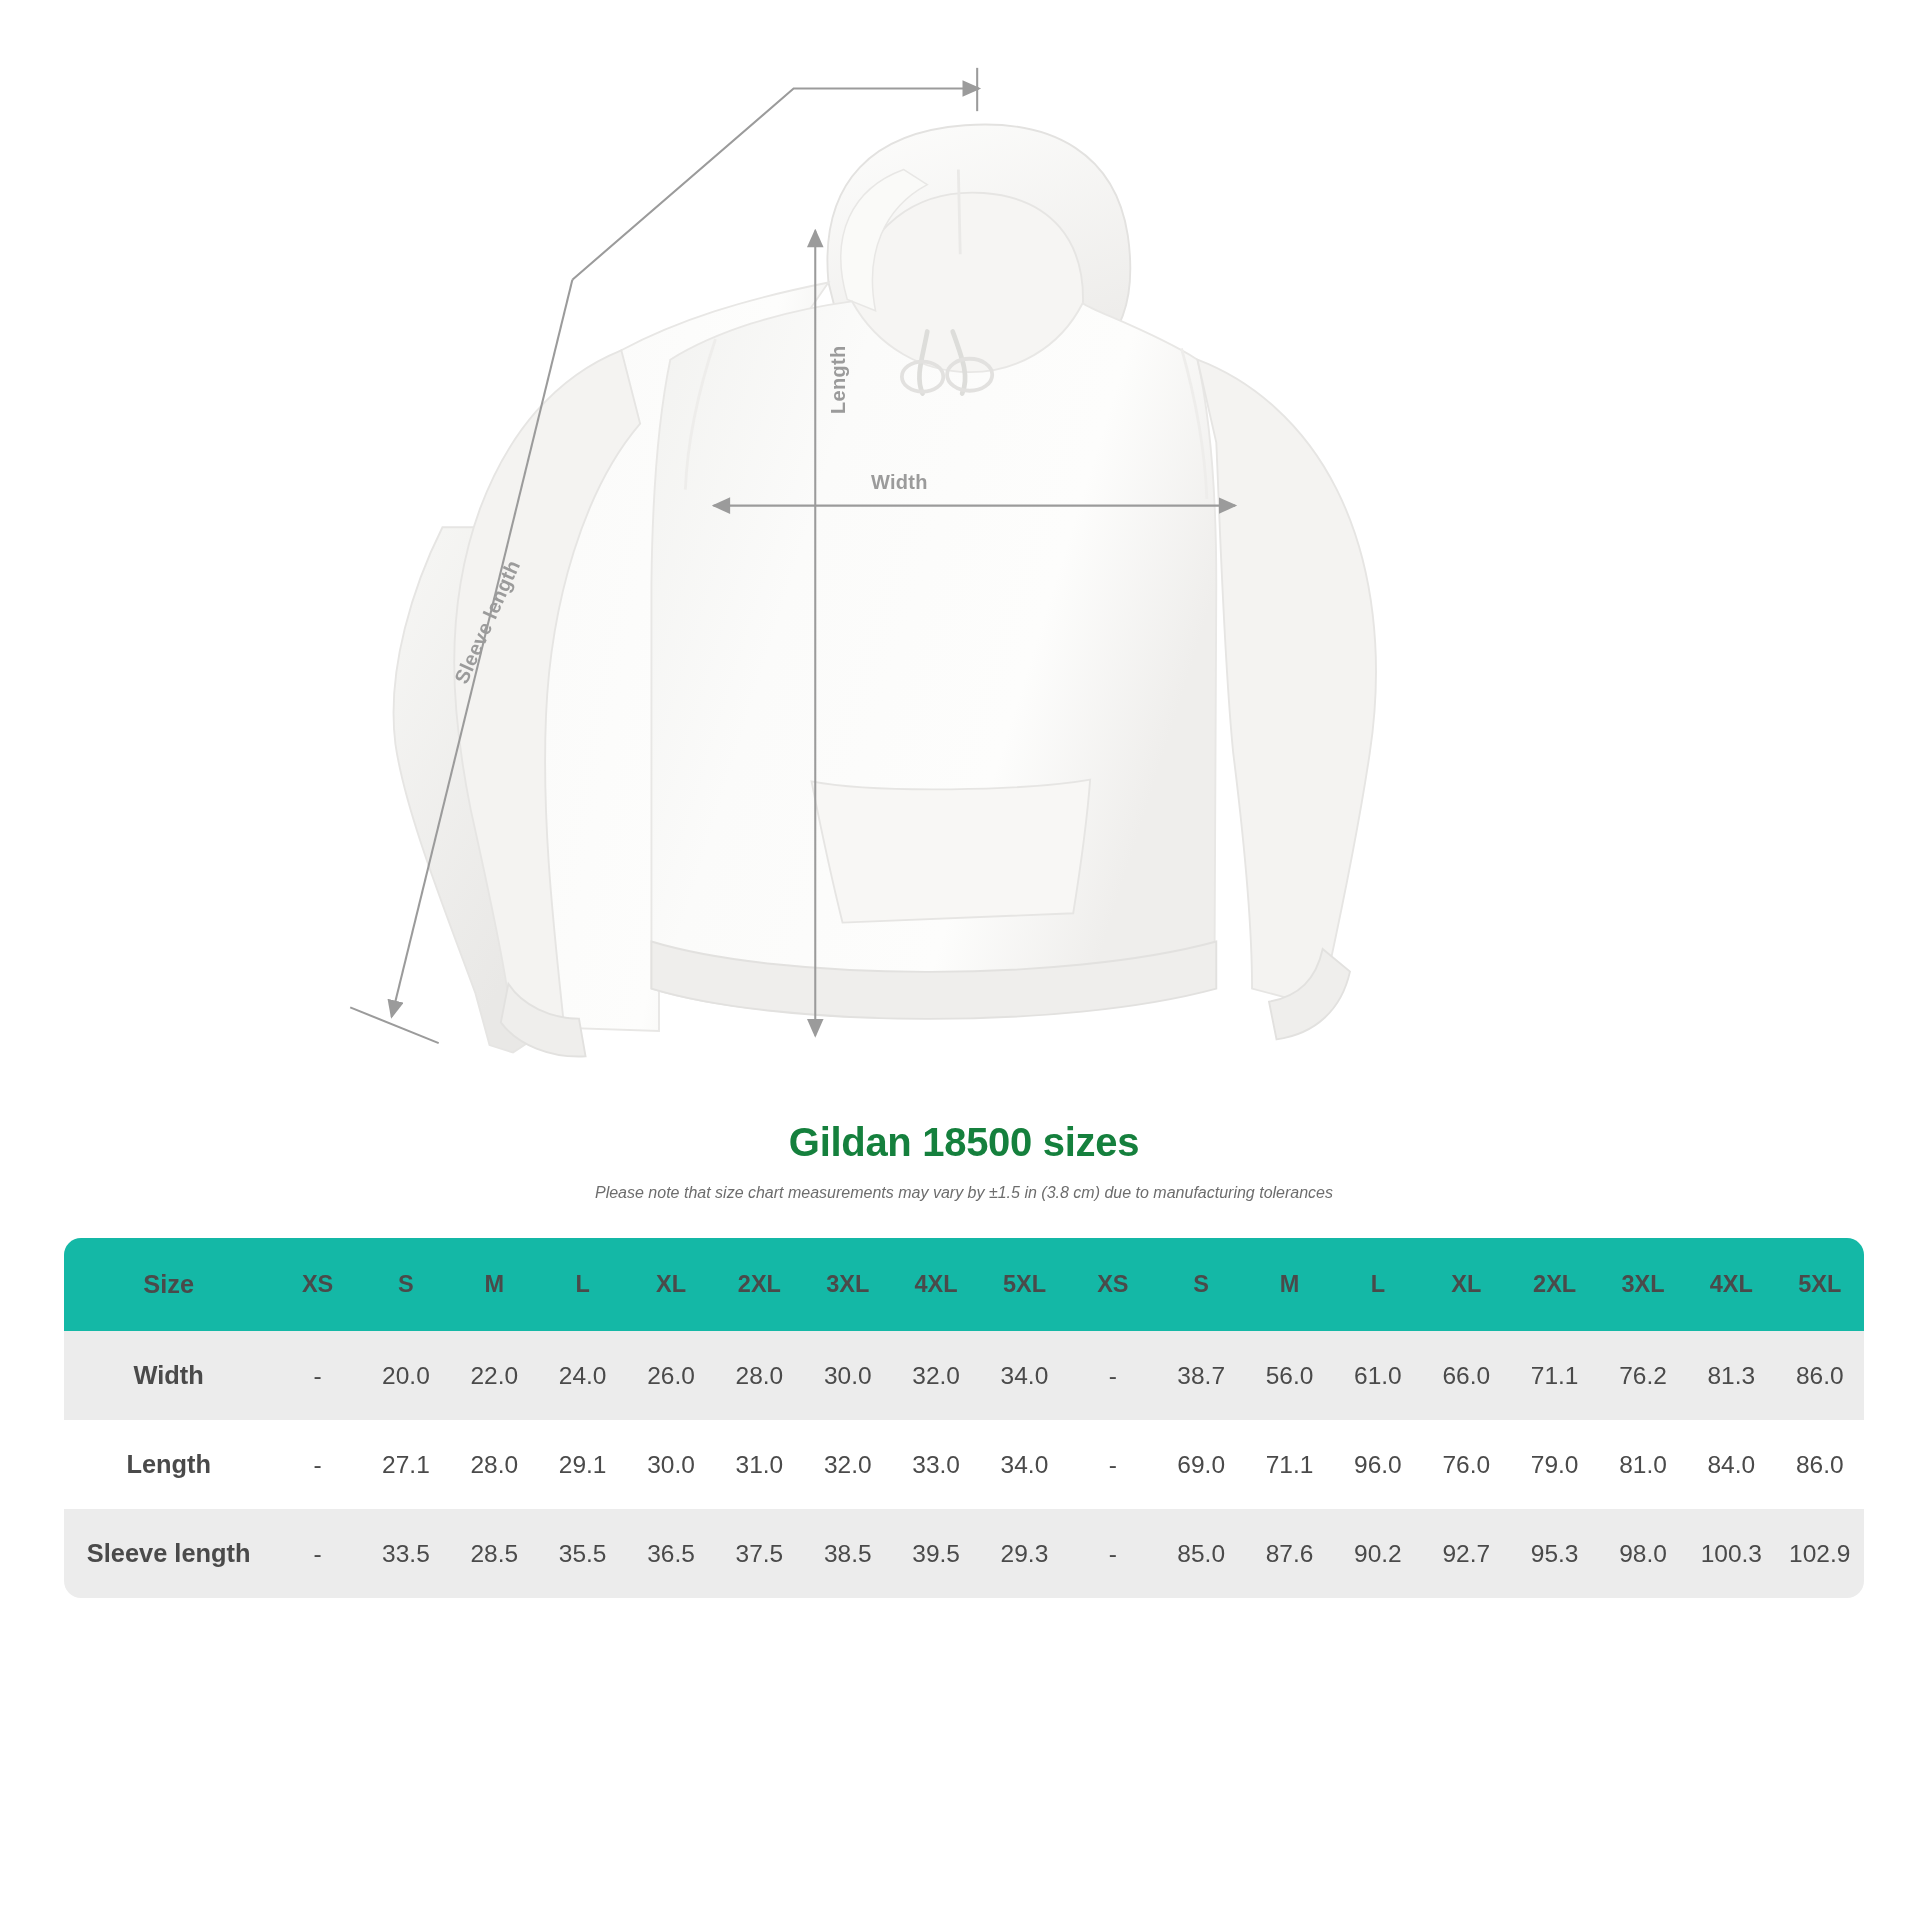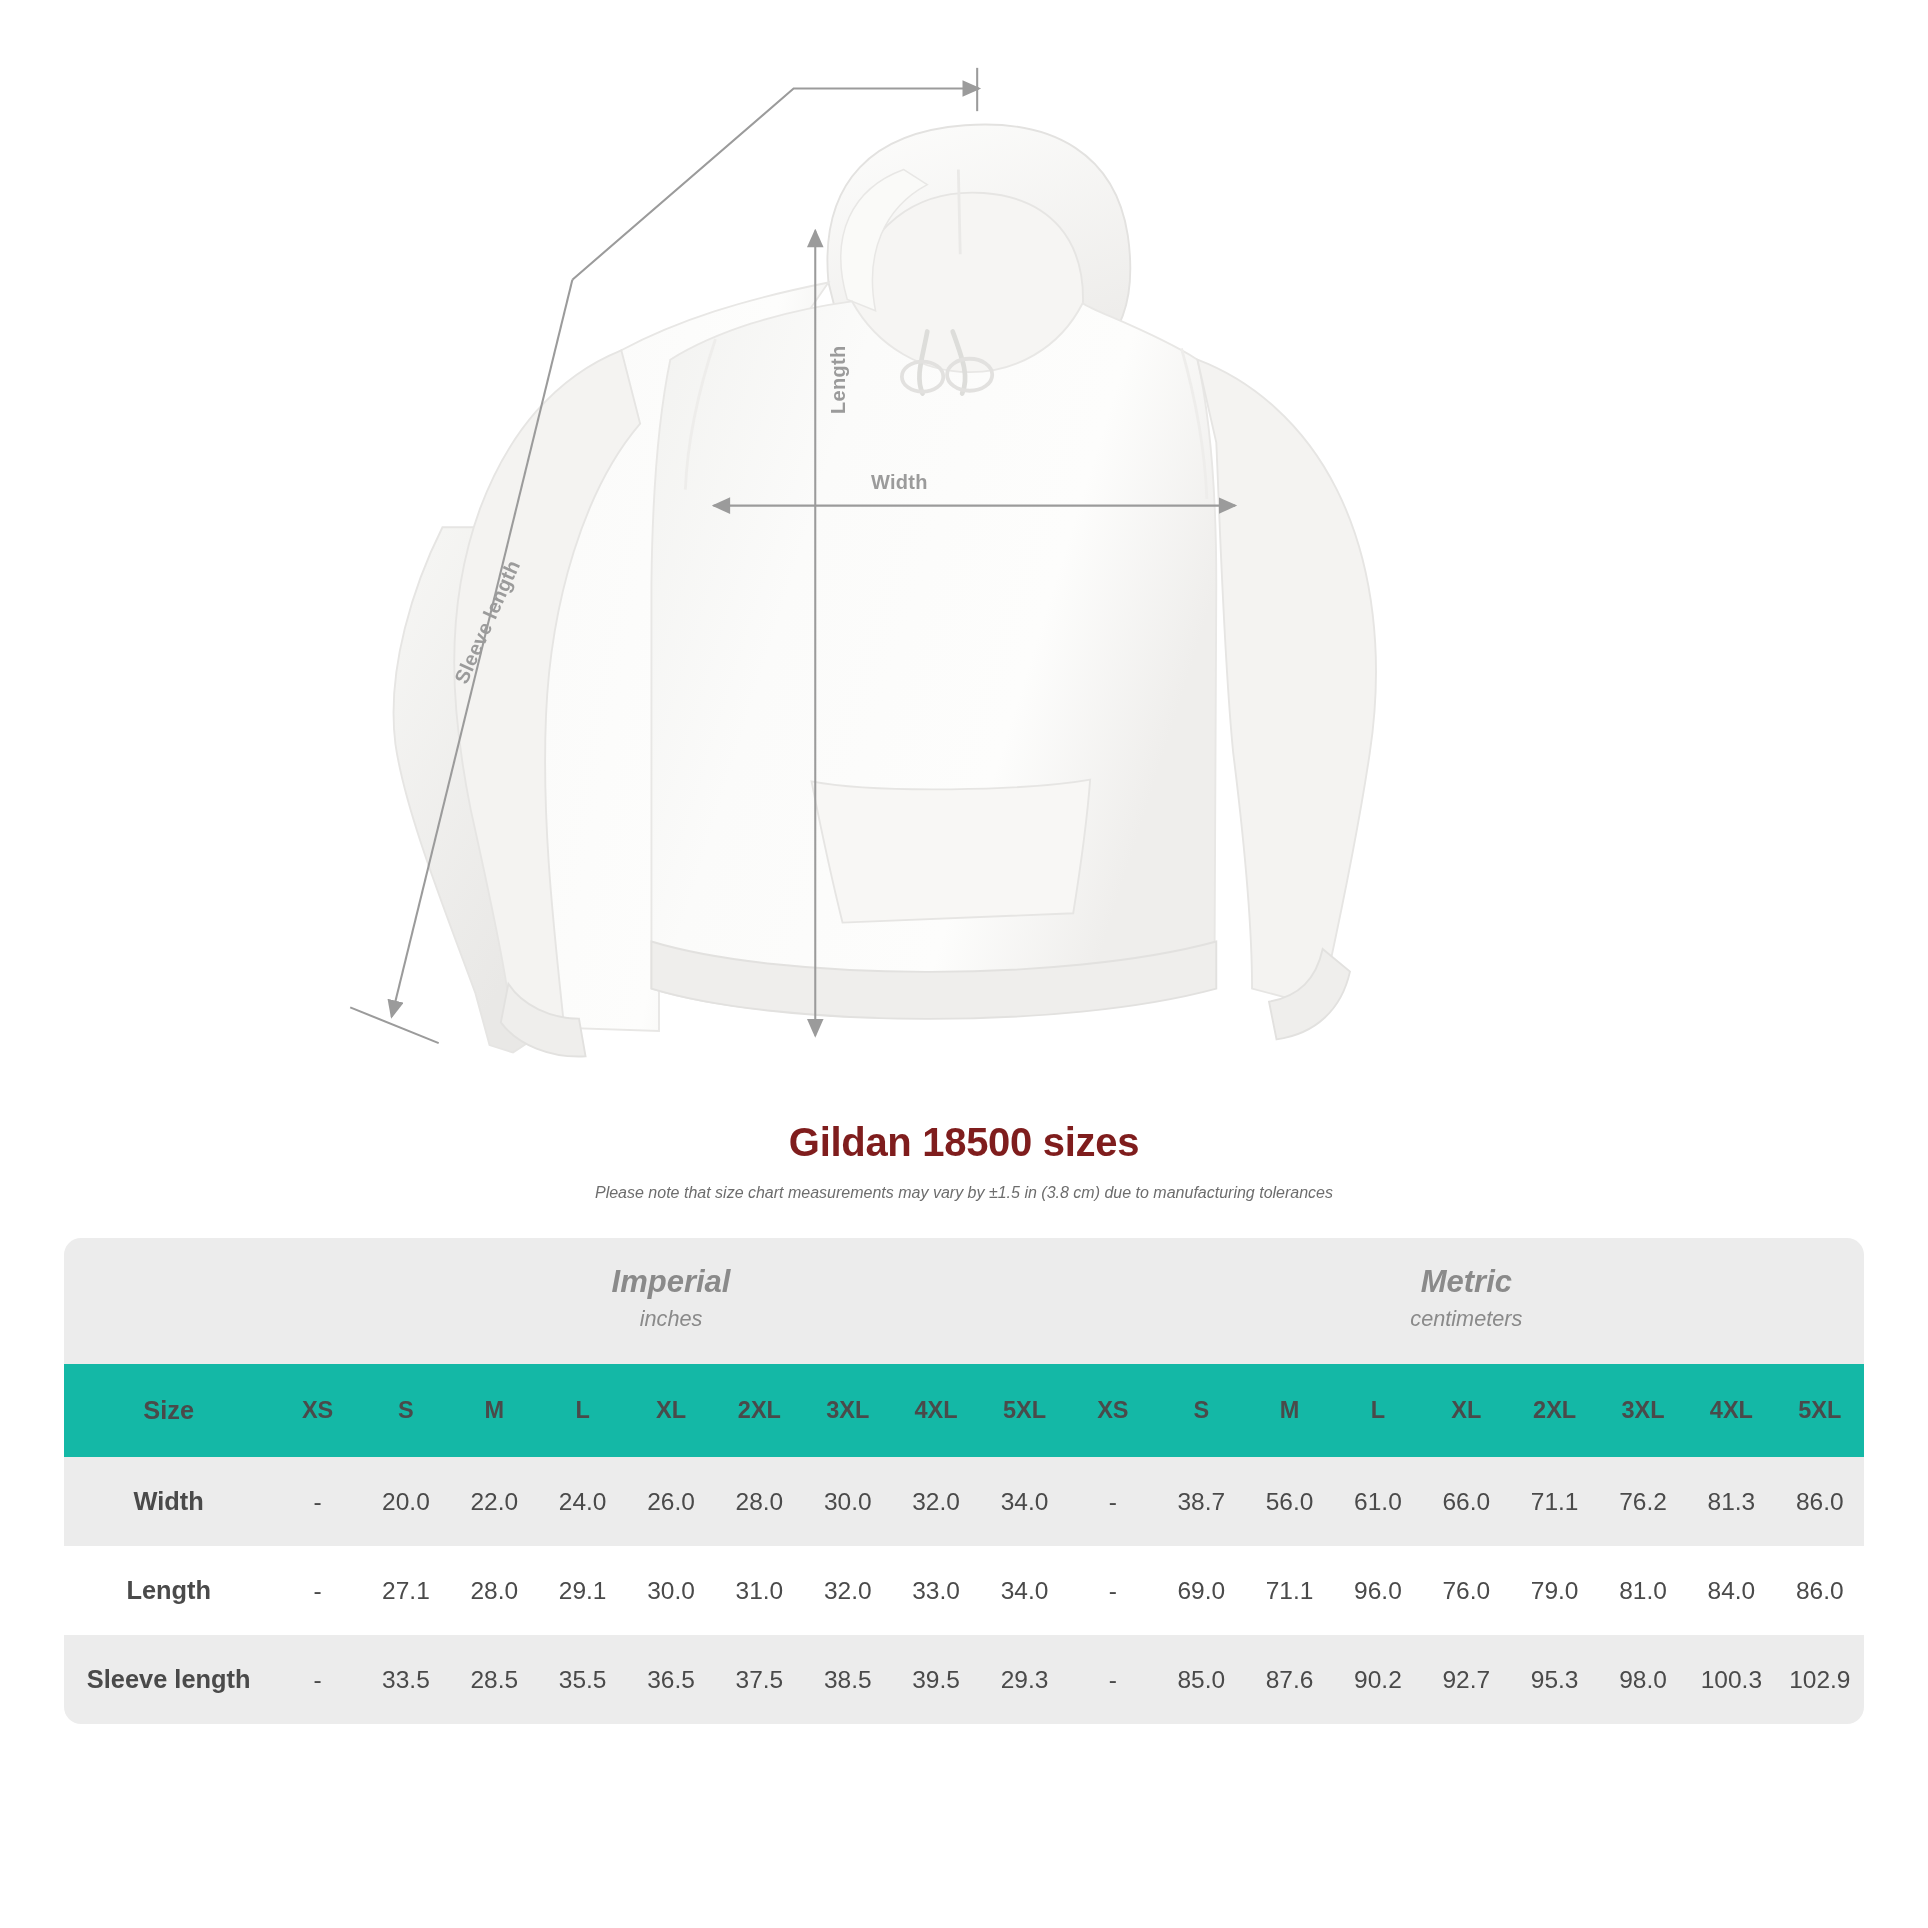--- a/index.html
+++ b/index.html
@@ -51,21 +51,21 @@
   }
 
   
   .title-block {
     text-align: center;
     margin-top: 9.4px;
   }
   .chart-title {
     font-size: 40px;
     font-weight: bold;
-    color: #7f1d1d;
+    color: #15803d;
     letter-spacing: -0.3px;
   }
   .chart-note {
     margin-top: 19px;
     font-size: 16px;
     font-style: italic;
     color: #6d6d6d;
   }
 
   
@@ -274,31 +274,20 @@
           <col class="col-cell">
           <col class="col-cell">
           <col class="col-cell">
           <col class="col-cell">
         <col class="col-cell">
           <col class="col-cell">
           <col class="col-cell">
           <col class="col-cell">
       </colgroup>
       <tbody>
-        <tr class="unit-row">
-          <td></td>
-          <td colspan="9">
-            <div class="unit-sys">Imperial</div>
-            <div class="unit-sub">inches</div>
-          </td>
-          <td colspan="9">
-            <div class="unit-sys">Metric</div>
-            <div class="unit-sub">centimeters</div>
-          </td>
-        </tr>
 
         <tr class="head-row">
           <td class="rowlabel">Size</td>
           <td>XS</td>
           <td>S</td>
           <td>M</td>
           <td>L</td>
           <td>XL</td>
           <td>2XL</td>
           <td>3XL</td>

